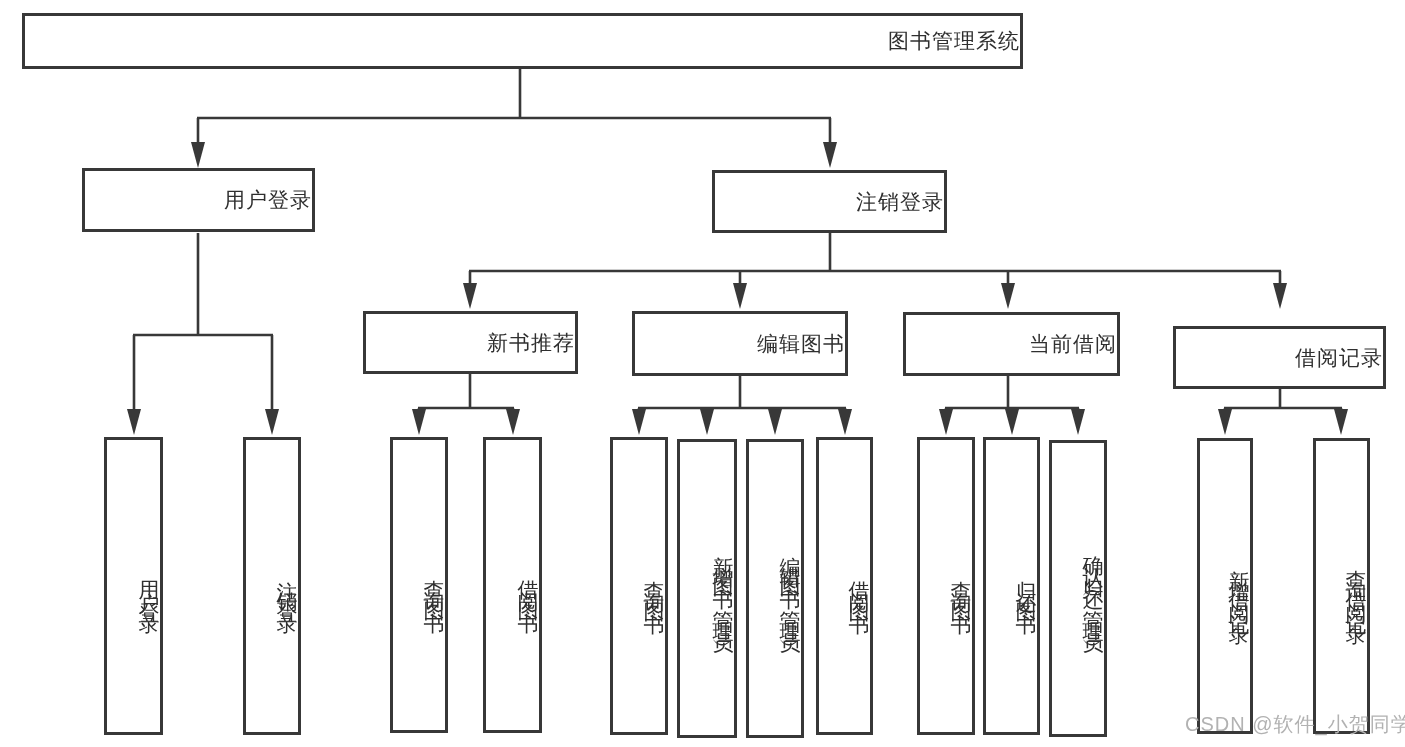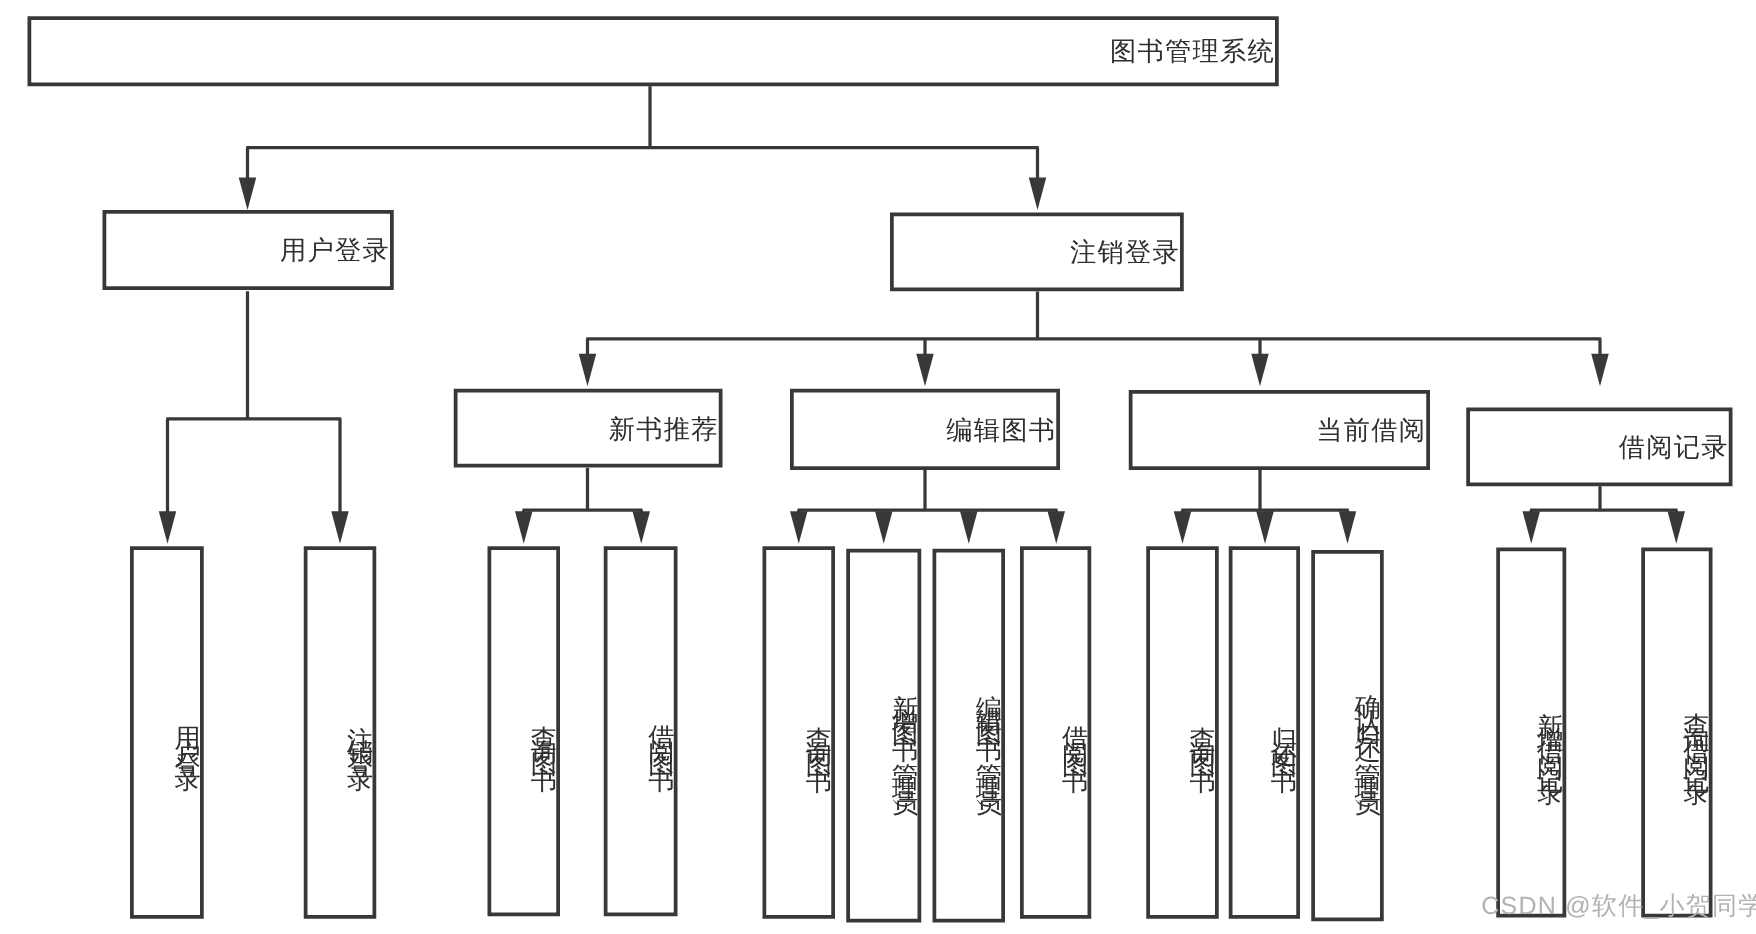--- a/index.html
+++ b/index.html
@@ -103,21 +103,21 @@
   <div class="box h" style="left:712px;top:170px;width:235px;height:63px">
     <span>注销登录</span>
   </div>
 
   <div class="box h" style="left:363px;top:311px;width:215px;height:63px">
     <span>新书推荐</span>
   </div>
   <div class="box h" style="left:632px;top:311px;width:216px;height:65px">
     <span>编辑图书</span>
   </div>
-  <div class="box h" style="left:903px;top:312px;width:241px;height:64px">
+  <div class="box h" style="left:903px;top:312px;width:217px;height:64px">
     <span>当前借阅</span>
   </div>
   <div class="box h" style="left:1173px;top:326px;width:213px;height:63px">
     <span>借阅记录</span>
   </div>
 
   <div class="box v" style="left:104px;top:437px;width:59px;height:298px">
     <span>用户登录</span>
   </div>
   <div class="box v" style="left:243px;top:437px;width:58px;height:298px">

